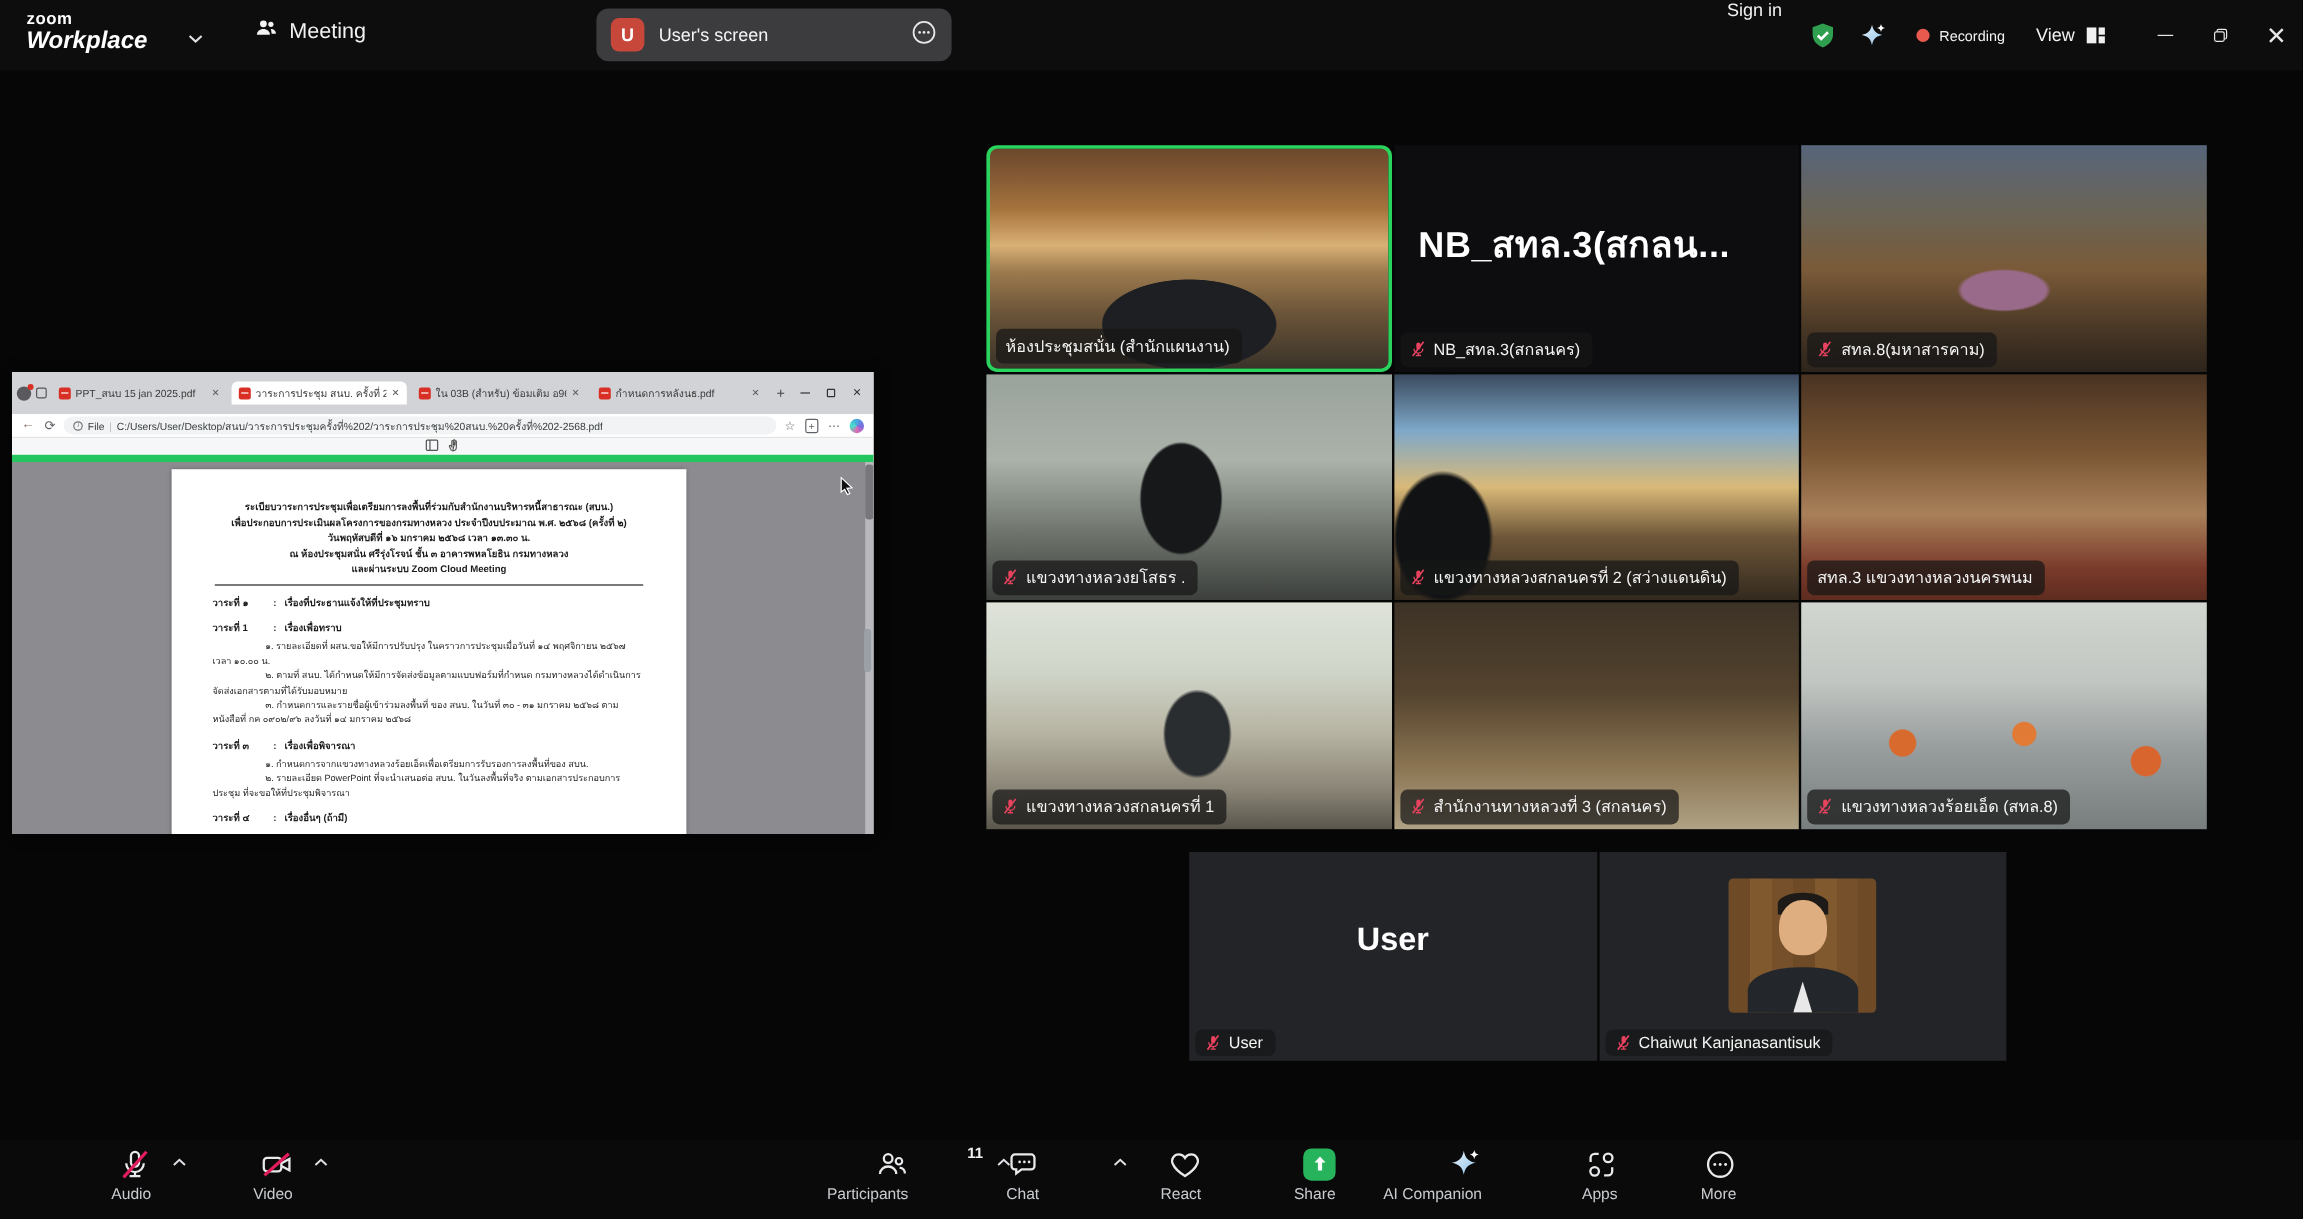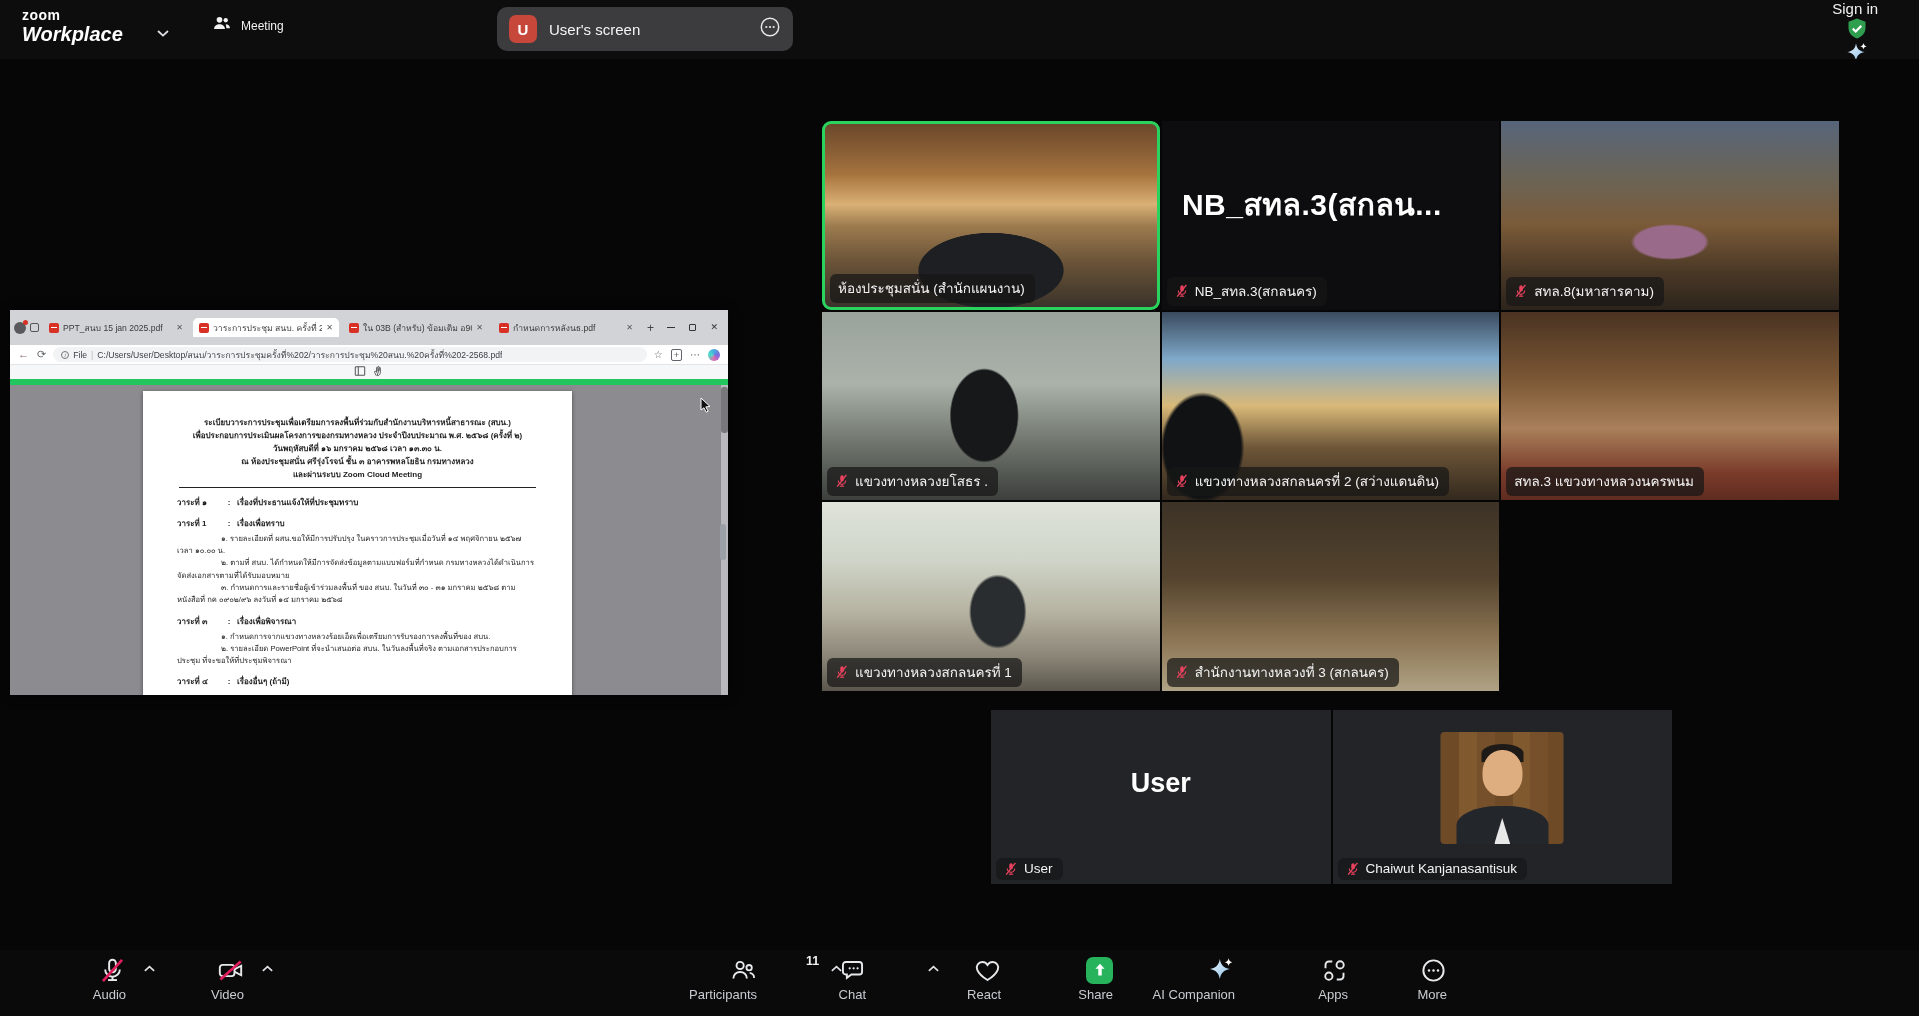--- a/index.html
+++ b/index.html
@@ -5,25 +5,25 @@
   html,body{margin:0;padding:0;background:#000;}
   *{box-sizing:border-box;font-family:"Liberation Sans",sans-serif;}
   .screen{position:relative;width:1919px;height:1016px;background:#050505;overflow:hidden;color:#fff;}
 
   
   .topbar{position:absolute;left:0;top:0;width:100%;height:59px;background:#0d0d0e;}
   .logo{position:absolute;left:22px;top:8px;line-height:1;}
   .logo .l1{font-size:14px;font-weight:bold;letter-spacing:.5px;}
   .logo .l2{font-size:20px;font-weight:bold;margin-top:2px;font-style:italic;}
   .logo-caret{position:absolute;left:156px;top:24px;}
-  .meeting-tab{position:absolute;left:212px;top:14px;display:flex;align-items:center;gap:9px;font-size:12px;color:#f2f2f2;}
+  .meeting-tab{position:absolute;left:212px;top:14px;display:flex;align-items:center;gap:9px;font-size:18px;color:#f2f2f2;}
   .screen-pill{position:absolute;left:497px;top:7px;width:296px;height:44px;background:#3c3c3f;border-radius:10px;display:flex;align-items:center;padding:0 12px;gap:12px;}
   .u-avatar{width:28px;height:28px;border-radius:7px;background:#c8473b;display:flex;align-items:center;justify-content:center;font-size:15px;font-weight:bold;color:#fff;}
   .screen-pill .t{font-size:15px;color:#f5f5f5;flex:1;}
-  .top-right{position:absolute;right:0;top:0;height:59px;display:flex;align-items:center;flex-direction:column;}
+  .top-right{position:absolute;right:0;top:0;height:59px;display:flex;}
   .signin{font-size:15px;color:#f2f2f2;margin-right:22px;}
   .tr-ico{margin-right:18px;display:flex;align-items:center;}
   .rec{display:flex;align-items:center;gap:8px;margin-left:6px;margin-right:26px;font-size:12px;color:#f2f2f2;}
   .rec-dot{width:11px;height:11px;border-radius:50%;background:#e95a4e;}
   .viewbtn{display:flex;align-items:center;gap:9px;font-size:15px;color:#f2f2f2;margin-right:26px;}
   .winbtn{width:46px;height:59px;display:flex;align-items:center;justify-content:center;}
   .wb-min{width:13px;height:0;border-top:1.6px solid #e8e8e8;}
   .wb-rest{position:relative;width:11px;height:11px;}
   .wb-rest i{position:absolute;display:block;border:1.4px solid #e8e8e8;width:9px;height:9px;border-radius:2px;}
   .wb-rest i.b{left:0;bottom:0;background:#0d0d0e;}
@@ -523,20 +523,28 @@
         </div>
       </div>
       <div class="tile t8">
         <div class="vlabel">
           <svg width="14" height="14" viewBox="0 0 16 16">
               <use href="#i-mic-red"></use>
             </svg>
           <span class="nm">สำนักงานทางหลวงที่ 3 (สกลนคร)</span>
         </div>
       </div>
+      <div class="tile t9">
+        <div class="vlabel">
+          <svg width="14" height="14" viewBox="0 0 16 16">
+              <use href="#i-mic-red"></use>
+            </svg>
+          <span class="nm">แขวงทางหลวงร้อยเอ็ด (สทล.8)</span>
+        </div>
+      </div>
     </div>
 
     <div class="strip">
       <div class="stile">
         <div class="big">User</div>
         <div class="vlabel">
           <svg width="14" height="14" viewBox="0 0 16 16">
               <use href="#i-mic-red"></use>
             </svg>
           <span class="nm">User</span>

